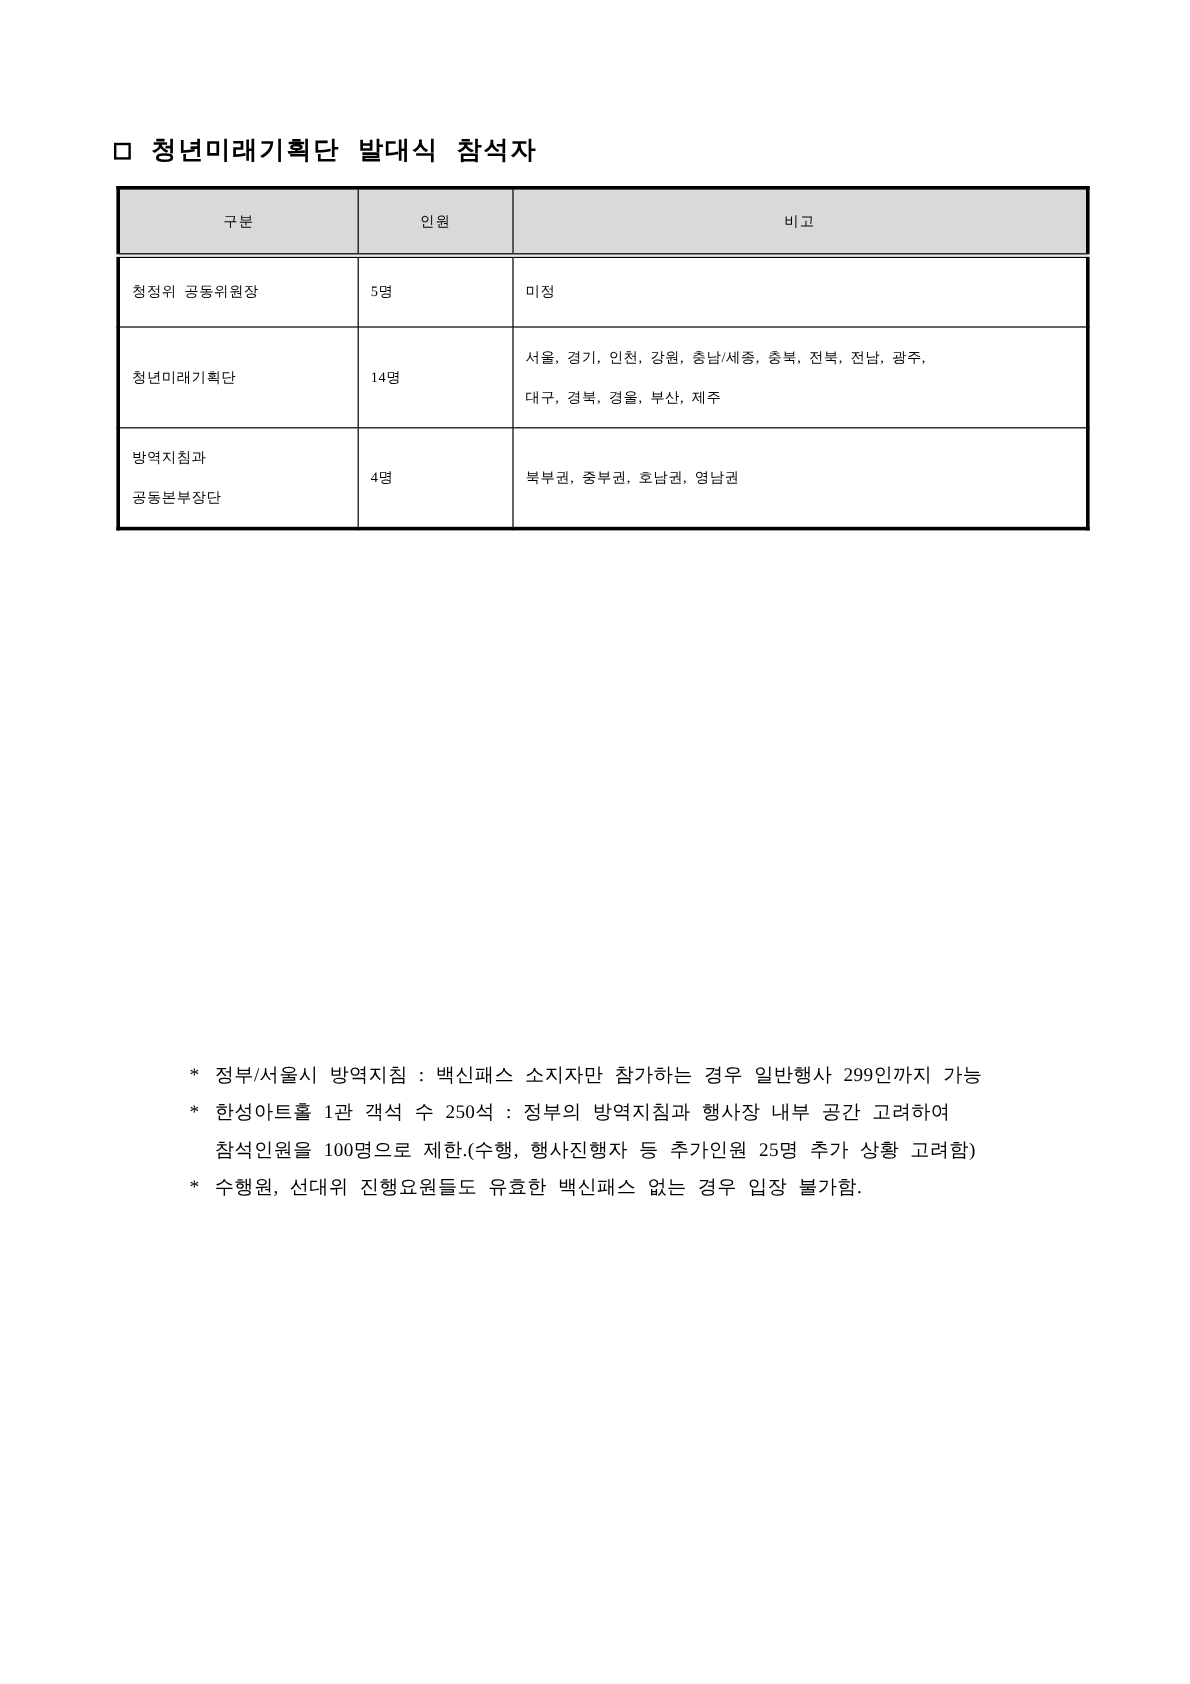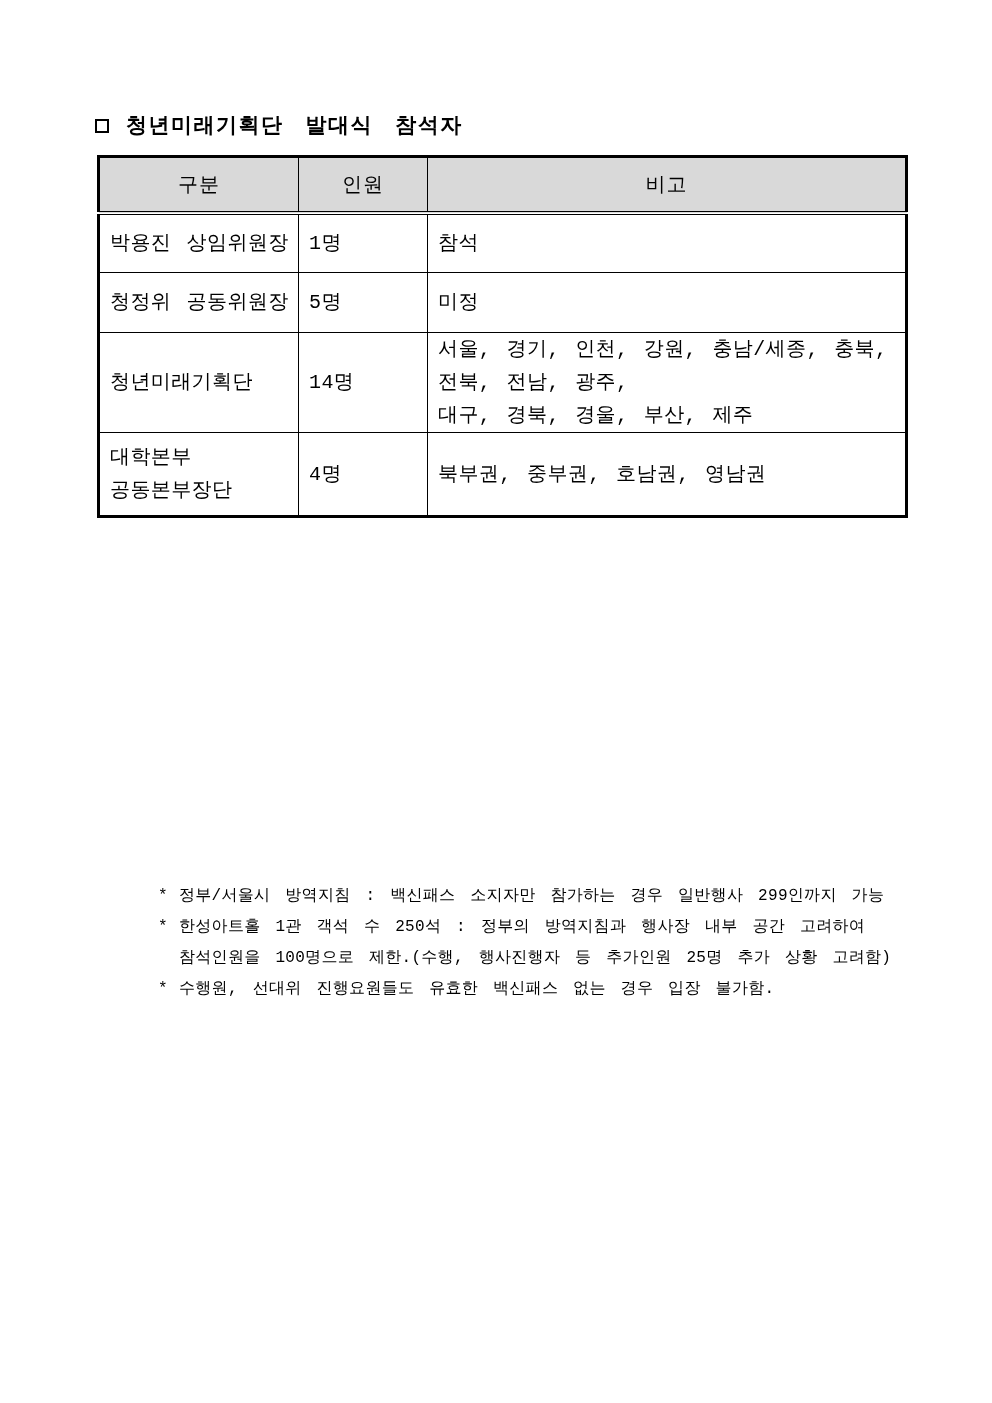--- a/index.html
+++ b/index.html
@@ -7,21 +7,21 @@
     --table-border:#000000;
     --text:#000000;
     --page-bg:#ffffff;
   }
   html,body{margin:0;padding:0;background:#ffffff;}
   .page{
     position:relative;
     width:992px;height:1017px;
     background:var(--page-bg);
     color:var(--text);
-    font-family:Liberation Mono, monospace;
+    font-family:Liberation Serif, serif;
     overflow:hidden;
   }
   
   .doc-title{
     position:absolute;left:95px;top:111px;
     display:flex;align-items:center;
     font-size:21px;font-weight:bold;
     letter-spacing:1.5px;word-spacing:8px;
     white-space:nowrap;
   }
@@ -37,21 +37,21 @@
   .attendee-table{
     position:absolute;left:97px;top:155px;
     width:808px;
     border-collapse:collapse;
     table-layout:fixed;
     border:3px solid var(--table-border);
   }
   .attendee-table th,
   .attendee-table td{
     border:1px solid var(--table-border);
-    font-size:20px;
+    font-size:12px;
     font-weight:normal;
     color:var(--text);
   }
   .attendee-table thead tr{height:56px;}
   .attendee-table thead th{
     background:var(--header-bg);
     border-bottom:4px double var(--table-border);
     text-align:center;
     letter-spacing:1px;
   }
@@ -100,37 +100,32 @@
     </colgroup>
     <thead>
       <tr>
         <th>구분</th>
         <th>인원</th>
         <th>비고</th>
       </tr>
     </thead>
     <tbody>
       <tr class="single">
-        <td>박용진 상임위원장</td>
-        <td>1명</td>
-        <td>참석</td>
-      </tr>
-      <tr class="single">
         <td>청정위 공동위원장</td>
         <td>5명</td>
         <td>미정</td>
       </tr>
       <tr class="tall">
         <td>청년미래기획단</td>
         <td>14명</td>
         <td>서울, 경기, 인천, 강원, 충남/세종, 충북, 전북, 전남, 광주,
 대구, 경북, 경울, 부산, 제주</td>
       </tr>
       <tr class="tall">
-        <td>대학본부
+        <td>방역지침과
 공동본부장단</td>
         <td>4명</td>
         <td>북부권, 중부권, 호남권, 영남권</td>
       </tr>
     </tbody>
   </table>
 
   <div class="notes">
     <div class="note">
       <span class="note-bullet">*</span>

